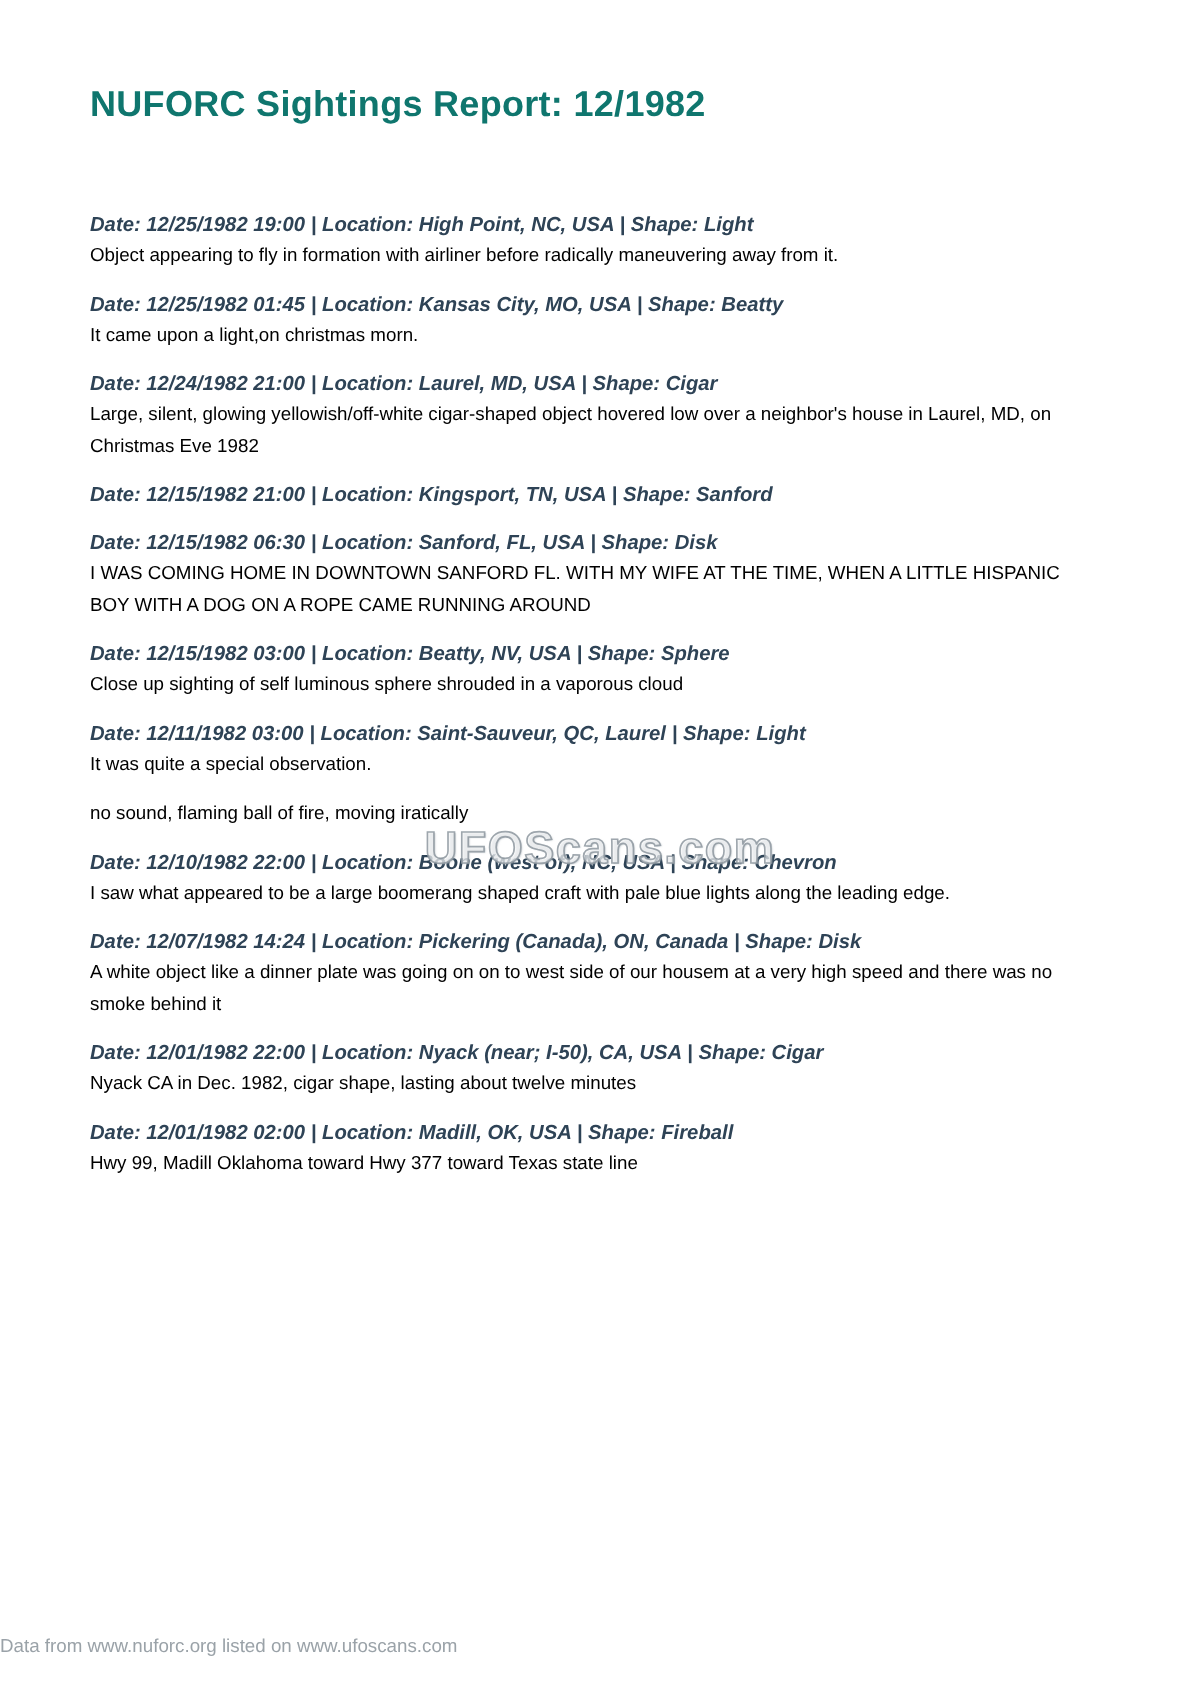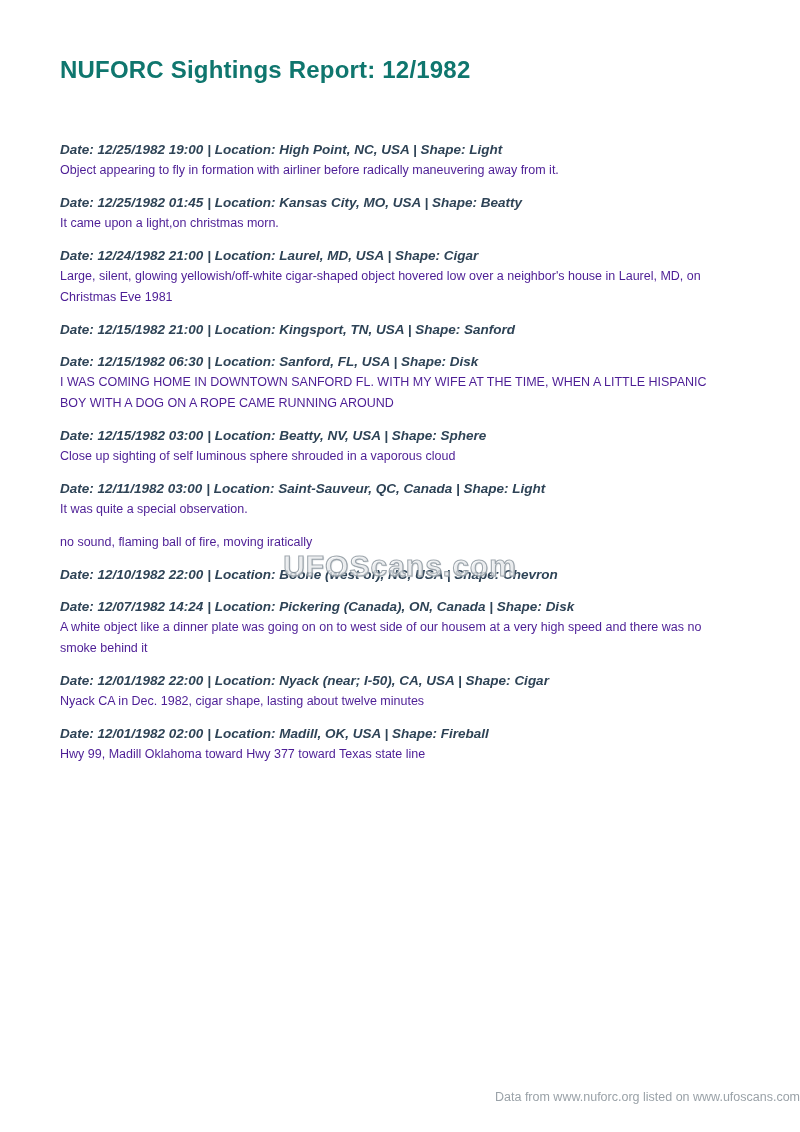--- a/index.html
+++ b/index.html
@@ -37,21 +37,21 @@
     font-size: 13.5px;
     line-height: 20px;
     font-weight: bold;
     font-style: italic;
     color: #2e4356;
   }
   .entry-desc {
     margin: 0;
     font-size: 12.5px;
     line-height: 21px;
-    color: #4c1d95;
+    color: #000000;
   }
   .watermark {
     position: absolute;
     top: 549px;
     left: 50%;
     transform: translateX(-50%);
     font-size: 30px;
     line-height: 34px;
     font-weight: bold;
     letter-spacing: 1px;
@@ -60,21 +60,21 @@
     -webkit-text-stroke: 1.1px rgba(141, 151, 159, 0.85);
     text-shadow: 1px 1px 1px rgba(170, 178, 185, 0.55);
     z-index: 5;
     pointer-events: none;
   }
   .page-footer {
     position: absolute;
     top: 1089px;
     left: 0;
     width: 800px;
-    text-align: right;
+    text-align: left;
     font-size: 12.5px;
     line-height: 16px;
     color: #9aa2a8;
   }
 </style>
 </head>
 <body>
 
 <div class="page">
   <h1 class="report-title">NUFORC Sightings Report: 12/1982</h1>
@@ -112,21 +112,21 @@
     <p class="entry-header">
       <span>Date:</span>
       <span>12/24/1982 21:00</span>
       <span>|</span>
       <span>Location:</span>
       <span>Laurel, MD, USA</span>
       <span>|</span>
       <span>Shape:</span>
       <span>Cigar</span>
     </p>
-    <p class="entry-desc">Large, silent, glowing yellowish/off-white cigar-shaped object hovered low over a neighbor's house in Laurel, MD, on Christmas Eve 1981</p>
+    <p class="entry-desc">Large, silent, glowing yellowish/off-white cigar-shaped object hovered low over a neighbor's house in Laurel, MD, on Christmas Eve 1982</p>
   </div>
 
   <div class="entry">
     <p class="entry-header">
       <span>Date:</span>
       <span>12/15/1982 21:00</span>
       <span>|</span>
       <span>Location:</span>
       <span>Kingsport, TN, USA</span>
       <span>|</span>
@@ -162,21 +162,21 @@
     </p>
     <p class="entry-desc">Close up sighting of self luminous sphere shrouded in a vaporous cloud</p>
   </div>
 
   <div class="entry">
     <p class="entry-header">
       <span>Date:</span>
       <span>12/11/1982 03:00</span>
       <span>|</span>
       <span>Location:</span>
-      <span>Saint-Sauveur, QC, Canada</span>
+      <span>Saint-Sauveur, QC, Laurel</span>
       <span>|</span>
       <span>Shape:</span>
       <span>Light</span>
     </p>
     <p class="entry-desc">It was quite a special observation.</p>
   </div>
 
   <div class="entry">
     <p class="entry-desc">no sound, flaming ball of fire, moving iratically</p>
   </div>
@@ -185,20 +185,21 @@
     <p class="entry-header">
       <span>Date:</span>
       <span>12/10/1982 22:00</span>
       <span>|</span>
       <span>Location:</span>
       <span>Boone (west of), NC, USA</span>
       <span>|</span>
       <span>Shape:</span>
       <span>Chevron</span>
     </p>
+    <p class="entry-desc">I saw what appeared to be a large boomerang shaped craft with pale blue lights along the leading edge.</p>
   </div>
 
   <div class="entry">
     <p class="entry-header">
       <span>Date:</span>
       <span>12/07/1982 14:24</span>
       <span>|</span>
       <span>Location:</span>
       <span>Pickering (Canada), ON, Canada</span>
       <span>|</span>

